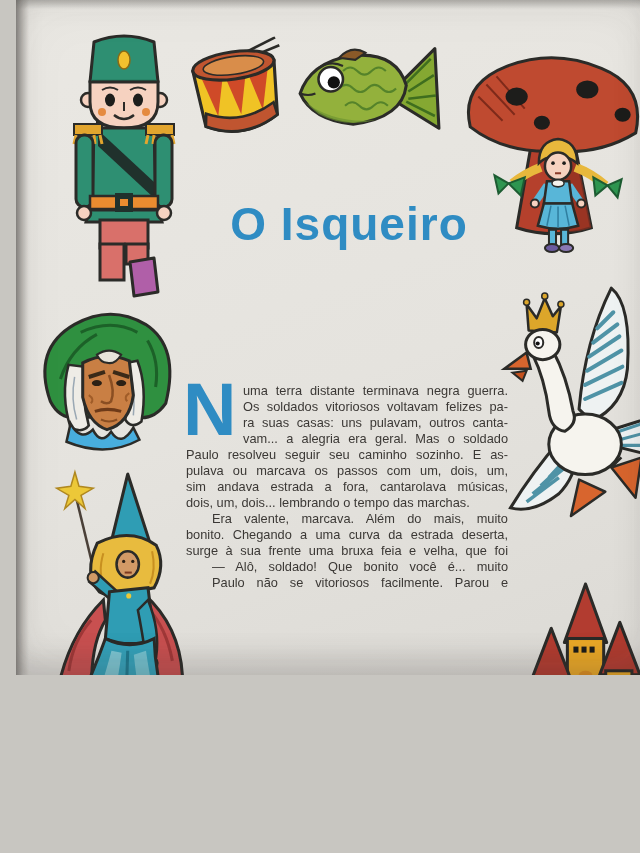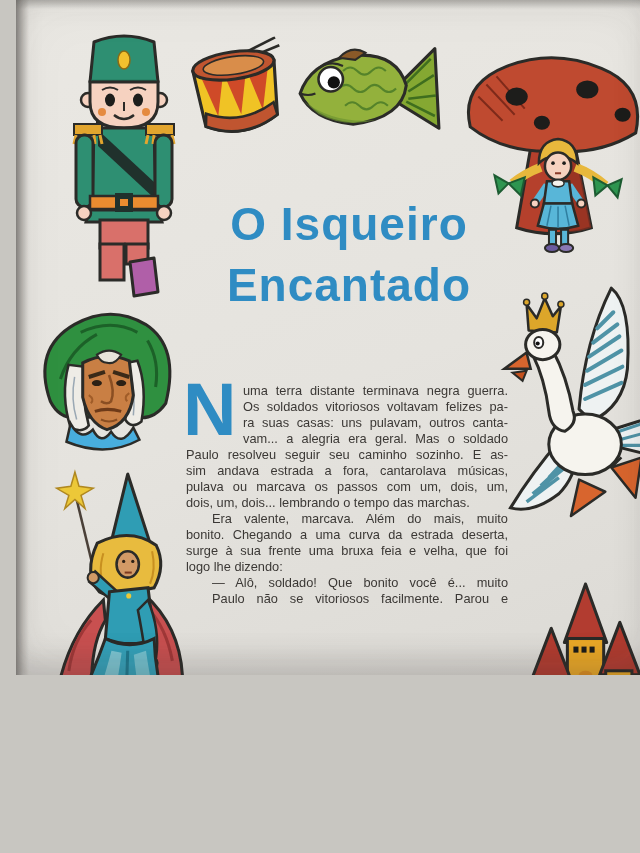--- a/index.html
+++ b/index.html
@@ -153,21 +153,20 @@
       <circle cx="122" cy="168" r="4" fill="#f6d2c0" stroke="#2b2b28" stroke-width="2"></circle>
       <rect x="90" y="194" width="7" height="15" fill="#58b6d8" stroke="#2b2b28" stroke-width="2"></rect>
       <rect x="102" y="194" width="7" height="15" fill="#58b6d8" stroke="#2b2b28" stroke-width="2"></rect>
       <ellipse cx="93" cy="212" rx="7" ry="4" fill="#6a5a9e" stroke="#2b2b28" stroke-width="2"></ellipse>
       <ellipse cx="107" cy="212" rx="7" ry="4" fill="#8a78b4" stroke="#2b2b28" stroke-width="2"></ellipse>
     </svg>
   </div>
 
   <div class="title">
     <div>O Isqueiro</div>
-    <div>Encantado</div>
   </div>
 
   <div class="illus" style="left:14px; top:298px; width:152px; height:162px;">
     <svg viewBox="0 0 150 160">
       <path d="M20,102 Q2,50 44,26 Q80,6 114,26 Q148,48 134,104 Q120,124 98,116 L52,118 Q30,122 20,102 Z" fill="#2f9040" stroke="#2b2b28" stroke-width="3"></path>
       <path d="M30,80 Q40,50 66,36 M116,42 Q128,62 124,88 M50,34 Q80,20 106,34" stroke="#1c6128" stroke-width="3" fill="none"></path>
       <path d="M38,66 Q30,96 40,128 Q52,134 58,126 Q50,96 54,68 Z" fill="#eeece6" stroke="#2b2b28" stroke-width="2.5"></path>
       <path d="M106,62 Q116,88 110,122 Q100,130 94,120 Q100,92 96,64 Z" fill="#eeece6" stroke="#2b2b28" stroke-width="2.5"></path>
       <path d="M44,78 Q40,100 46,120 M100,76 Q104,98 102,116" stroke="#9aa8b4" stroke-width="1.5" fill="none"></path>
       <path d="M52,64 Q75,52 98,62 L102,96 Q98,124 76,130 Q58,124 52,98 Z" fill="#c97f44" stroke="#2b2b28" stroke-width="3"></path>
@@ -209,27 +208,26 @@
     </svg>
   </div>
 
   <div class="story">
     <div class="dropcap">N</div>
     <div class="ln ind">uma terra distante terminava negra guerra.</div>
     <div class="ln ind">Os soldados vitoriosos voltavam felizes pa-</div>
     <div class="ln ind">ra suas casas: uns pulavam, outros canta-</div>
     <div class="ln ind">vam... a alegria era geral. Mas o soldado</div>
     <div class="ln">Paulo resolveu seguir seu caminho sozinho. E as-</div>
+    <div class="ln">pulava ou marcava os passos com um, dois, um,</div>
     <div class="ln">sim andava estrada a fora, cantarolava músicas,</div>
-    <div class="ln">pulava ou marcava os passos com um, dois, um,</div>
     <div class="ln left">dois, um, dois... lembrando o tempo das marchas.</div>
     <div class="ln pind">Era valente, marcava. Além do mais, muito</div>
     <div class="ln">bonito. Chegando a uma curva da estrada deserta,</div>
     <div class="ln">surge à sua frente uma bruxa feia e velha, que foi</div>
-    <div class="ln left">logo lhe dizendo:</div>
     <div class="ln pind">— Alô, soldado! Que bonito você é... muito</div>
     <div class="ln pind">Paulo não se vitoriosos facilmente. Parou e</div>
   </div>
 
   <div class="illus" style="left:8px; top:468px; width:178px; height:335px;">
     <svg viewBox="0 0 175 330">
       <line x1="50" y1="24" x2="72" y2="115" stroke="#4a4038" stroke-width="2.5"></line>
       <path d="M50,4 L54,18 L68,20 L56,27 L60,40 L50,31 L40,40 L44,27 L32,20 L46,18 Z" fill="#ecc838" stroke="#b08820" stroke-width="1.5"></path>
       <path d="M78,130 Q38,170 30,238 Q50,250 68,238 Q62,180 80,150 Z" fill="#c85050" stroke="#2b2b28" stroke-width="3"></path>
       <path d="M118,124 Q158,160 156,218 Q138,234 126,214 Q120,170 112,140 Z" fill="#c85050" stroke="#2b2b28" stroke-width="3"></path>

